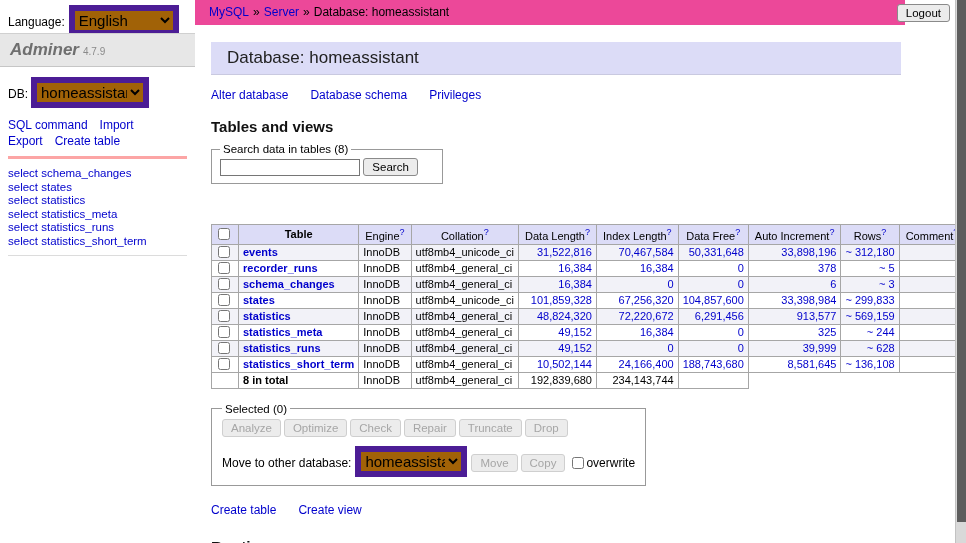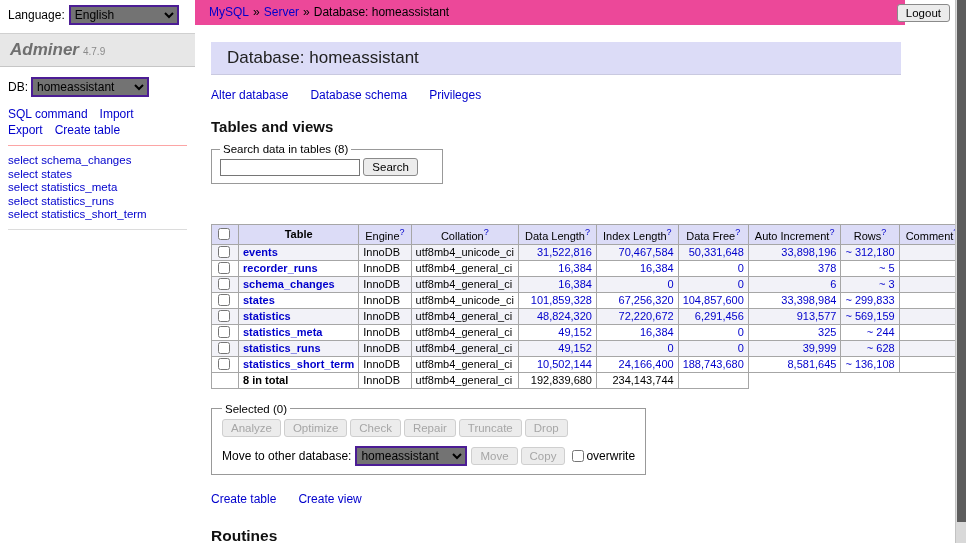--- a/index.html
+++ b/index.html
@@ -8,21 +8,21 @@
     width: 966px; height: 543px; overflow: hidden; position: relative;
     background: #fff; color: #000;
     font-family: "Liberation Sans", "DejaVu Sans", sans-serif;
     font-size: 12px;
   }
   a { color: #0000cc; text-decoration: none; cursor: pointer; }
 
   
   .lang { position: absolute; top: 5px; left: 8px; }
   .lang label { margin-right: 4px; }
-  select { font-size: 12px; border: 2px solid #4c1d95; background: #737373; }
+  select { font-size: 15px; border: 6px solid #4c1d95; background: #a16207; }
   .lang select { width: 110px; }
 
   #breadcrumb {
     position: absolute; top: 0; left: 195px; width: 710px; height: 25px;
     background: #ec4899; line-height: 25px; padding: 0 14px; white-space: nowrap;
   }
   #breadcrumb .sep { color: #000; margin: 0 4px; }
 
   .logout-wrap { position: absolute; top: 4px; right: 16px; }
   button {
@@ -37,21 +37,21 @@
 
   
   #menu { position: absolute; top: 33px; left: 0; width: 195px; }
   #menu h1 {
     margin: 0; background: #e7e7e7; border-top: 1px solid #d0d0d0; border-bottom: 1px solid #c6c6c6;
     padding: 6px 10px; font-size: 17px; font-weight: bold; font-style: italic; color: #6f6f6f;
   }
   #menu h1 .ver { font-size: 10px; font-weight: normal; font-style: normal; color: #8a8a8a; margin-left: 4px; }
   .db-row { margin: 10px 8px 9px 8px; }
   .db-row select { width: 118px; margin-left: 3px; }
-  .menu-links { margin: 0 8px; line-height: 16px; padding-bottom: 7px; border-bottom: 1px solid #fca5a5; }
+  .menu-links { margin: 0 8px; line-height: 16px; padding-bottom: 7px; border-bottom: 3px solid #fca5a5; }
   .menu-links a { margin-right: 12px; }
   .tbl-list { margin: 8px 8px 0 8px; line-height: 13px; padding-bottom: 7px; border-bottom: 1px solid #dcdcdc; }
   .tbl-list .menu-item { font-size: 11.5px; margin: 0 0 0.5px 0; white-space: nowrap; }
 
   
   #content { position: absolute; top: 25px; left: 195px; width: 712px; }
   h2.db-title {
     margin: 17px 0 0 16px; width: 690px; background: #dcdcf7;
     padding: 6px 16px; font-size: 17px; font-weight: normal; color: #222;
     border-bottom: 1px solid #c9c9e0;
@@ -124,20 +124,21 @@
   <div class="db-row">
     <label>DB:</label><select><option>homeassistant</option></select>
   </div>
   <div class="menu-links">
     <a>SQL command</a><a>Import</a><br>
     <a>Export</a><a>Create table</a>
   </div>
   <div class="tbl-list">
       <div class="menu-item"><a>select</a> <a>schema_changes</a></div>
       <div class="menu-item"><a>select</a> <a>states</a></div>
+      <div class="menu-item"><a>select</a> <a>statistics</a></div>
       <div class="menu-item"><a>select</a> <a>statistics_meta</a></div>
       <div class="menu-item"><a>select</a> <a>statistics_runs</a></div>
       <div class="menu-item"><a>select</a> <a>statistics_short_term</a></div>
     </div>
 </div>
 
 <div id="content">
   <h2 class="db-title">Database: homeassistant</h2>
 
   <div class="action-links">

